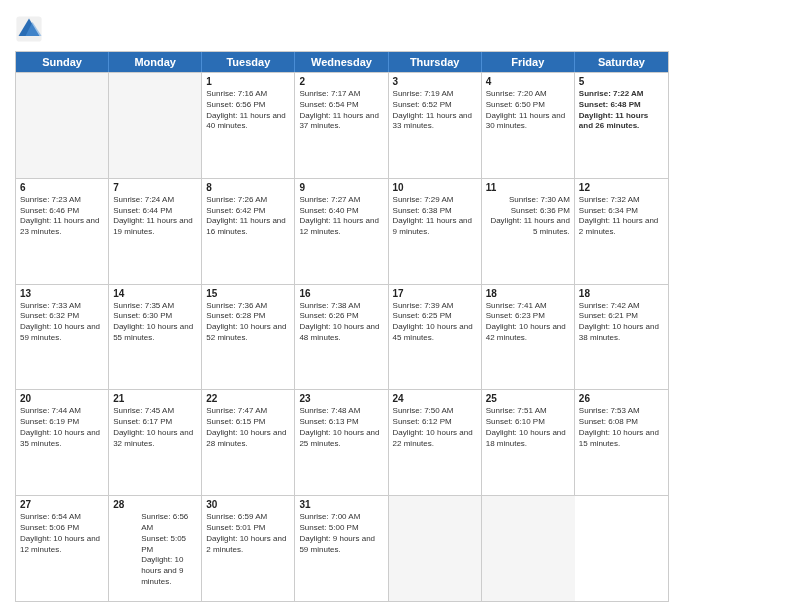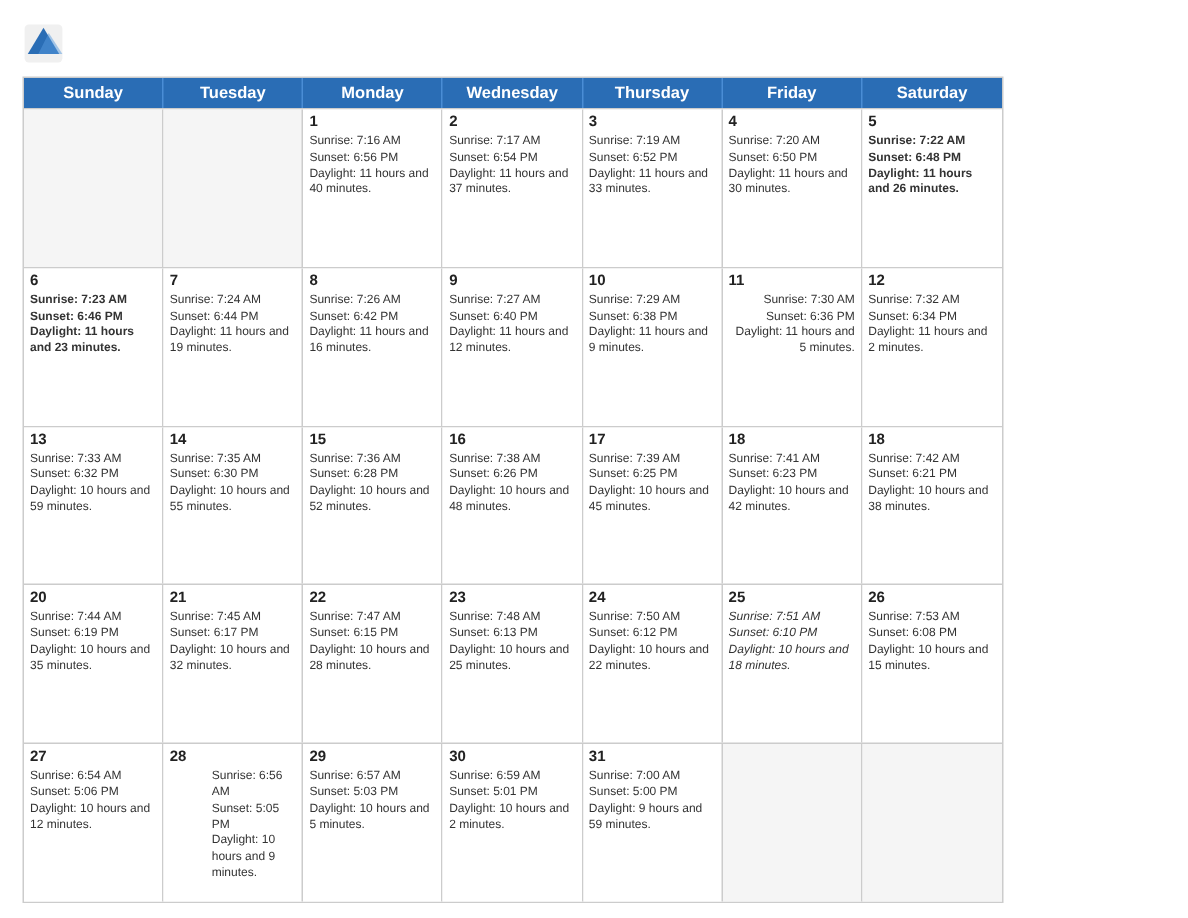--- a/index.html
+++ b/index.html
@@ -128,22 +128,22 @@
     </div>
     <div class="title-area">
       <div class="month-title"></div>
       <div class="location"></div>
     </div>
   </div>
 
   <div class="calendar">
     <div class="cal-header">
     <div class="cal-header-cell">Sunday</div>
+        <div class="cal-header-cell">Monday</div>
         <div class="cal-header-cell">Tuesday</div>
-        <div class="cal-header-cell">Monday</div>
         <div class="cal-header-cell">Wednesday</div>
         <div class="cal-header-cell">Thursday</div>
         <div class="cal-header-cell">Friday</div>
         <div class="cal-header-cell">Saturday</div>
       </div>
     <div class="cal-body">
     <div class="cal-row">
           <div class="cal-cell empty"></div>
           <div class="cal-cell empty"></div>
           <div class="cal-cell">
@@ -173,21 +173,21 @@
           <div class="cal-cell">
             <div class="day-num">5</div>
             <div class="day-info" style="white-space: pre-line; font-weight: bold;">Sunrise: 7:22 AM
 Sunset: 6:48 PM
 Daylight: 11 hours and 26 minutes.</div>
           </div>
         </div>
         <div class="cal-row">
           <div class="cal-cell">
             <div class="day-num">6</div>
-            <div class="day-info" style="white-space: pre-line; font-weight: bold;">Sunrise: 7:23 AM
+            <div class="day-info" style="white-space: pre-line;">Sunrise: 7:23 AM
 Sunset: 6:46 PM
 Daylight: 11 hours and 23 minutes.</div>
           </div>
           <div class="cal-cell">
             <div class="day-num">7</div>
             <div class="day-info" style="white-space: pre-line;">Sunrise: 7:24 AM
 Sunset: 6:44 PM
 Daylight: 11 hours and 19 minutes.</div>
           </div>
           <div class="cal-cell">
@@ -291,21 +291,21 @@
 Daylight: 10 hours and 25 minutes.</div>
           </div>
           <div class="cal-cell">
             <div class="day-num">24</div>
             <div class="day-info" style="white-space: pre-line;">Sunrise: 7:50 AM
 Sunset: 6:12 PM
 Daylight: 10 hours and 22 minutes.</div>
           </div>
           <div class="cal-cell">
             <div class="day-num">25</div>
-            <div class="day-info" style="white-space: pre-line; font-style: italic;">Sunrise: 7:51 AM
+            <div class="day-info" style="white-space: pre-line;">Sunrise: 7:51 AM
 Sunset: 6:10 PM
 Daylight: 10 hours and 18 minutes.</div>
           </div>
           <div class="cal-cell">
             <div class="day-num">26</div>
             <div class="day-info" style="white-space: pre-line;">Sunrise: 7:53 AM
 Sunset: 6:08 PM
 Daylight: 10 hours and 15 minutes.</div>
           </div>
         </div>
@@ -314,26 +314,20 @@
             <div class="day-num">27</div>
             <div class="day-info" style="white-space: pre-line;">Sunrise: 6:54 AM
 Sunset: 5:06 PM
 Daylight: 10 hours and 12 minutes.</div>
           </div>
           <div class="cal-cell">
             <div class="day-num">28</div>
             <div class="day-info" style="white-space: pre-line; margin-left: 28px;">Sunrise: 6:56 AM
 Sunset: 5:05 PM
 Daylight: 10 hours and 9 minutes.</div>
-          </div>
-          <div class="cal-cell">
-            <div class="day-num">29</div>
-            <div class="day-info" style="white-space: pre-line;">Sunrise: 6:57 AM
-Sunset: 5:03 PM
-Daylight: 10 hours and 5 minutes.</div>
           </div>
           <div class="cal-cell">
             <div class="day-num">30</div>
             <div class="day-info" style="white-space: pre-line;">Sunrise: 6:59 AM
 Sunset: 5:01 PM
 Daylight: 10 hours and 2 minutes.</div>
           </div>
           <div class="cal-cell">
             <div class="day-num">31</div>
             <div class="day-info" style="white-space: pre-line;">Sunrise: 7:00 AM

